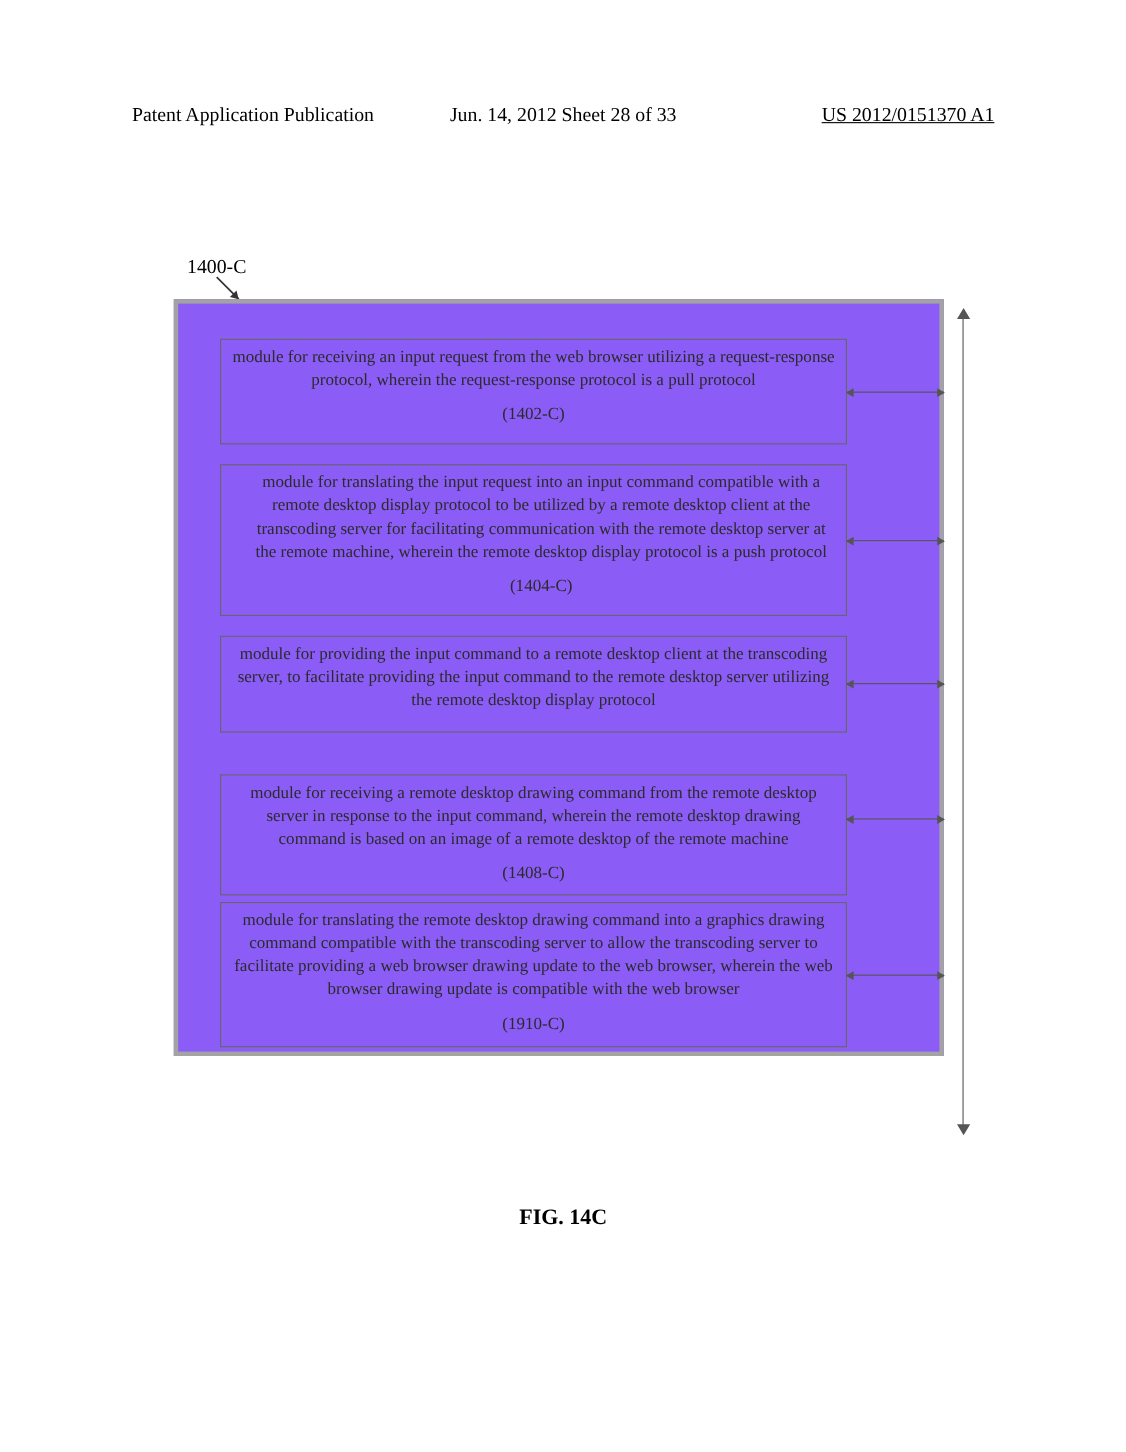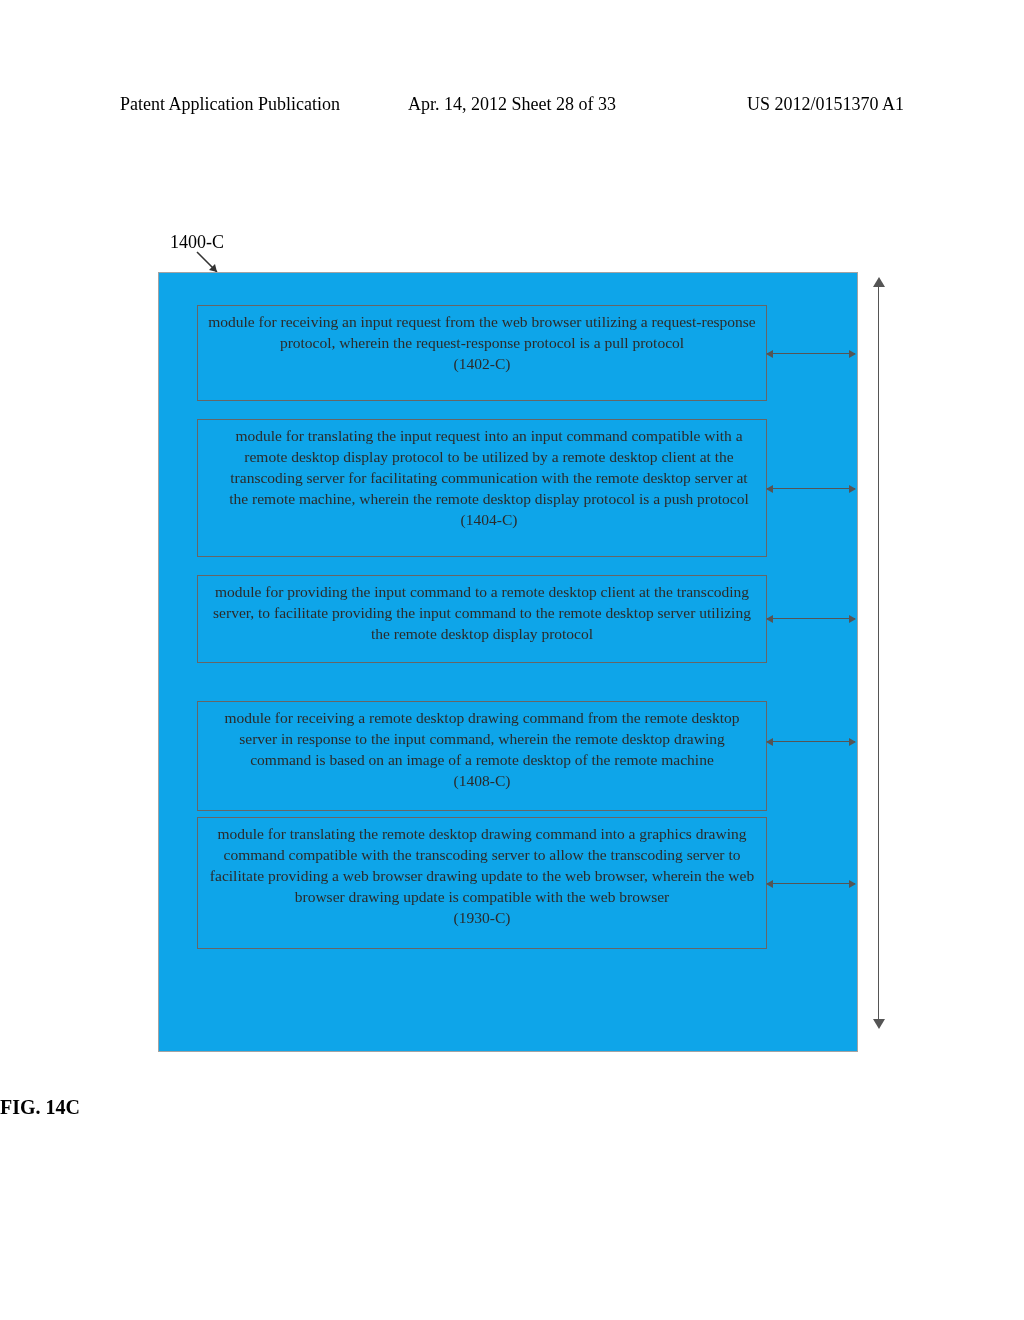--- a/index.html
+++ b/index.html
@@ -15,56 +15,56 @@
     position: absolute;
     top: 78px;
     left: 0;
     width: 100%;
     padding: 0 120px;
     font-size: 18px;
     margin-top: 16px;
   }
   .hdr-left { float: left; }
   .hdr-center { position: absolute; left: 50%; transform: translateX(-50%); }
-  .hdr-right { float: right; }
+  .hdr-right { float: right; text-decoration: underline; }
 
   .diagram-label {
     position: absolute;
     top: 232px;
     left: 170px;
     font-size: 18px;
   }
   .diagram-arrow-tl {
     position: absolute;
     top: 250px;
     left: 195px;
   }
 
   .outer-box {
     position: absolute;
     top: 272px;
     left: 158px;
     width: 700px;
-    height: 780px;
-    border: 1px solid #a3a3a3;
-    background: #0ea5e9;
+    height: 688px;
+    border: 4px solid #a3a3a3;
+    background: #8b5cf6;
   }
 
   .module {
     position: absolute;
     left: 38px;
     width: 570px;
     border: 1px solid #666;
     text-align: center;
     font-size: 15.5px;
     line-height: 1.35;
     padding: 6px 10px 4px 10px;
     color: #2b2b2b;
   }
-  .module .ref { display: block; margin-top: 0; }
+  .module .ref { display: block; margin-top: 10px; }
 
   .mod1 { top: 32px;  height: 96px; }
   .mod2 { top: 146px; height: 138px; padding-left: 24px; }
   .mod3 { top: 302px; height: 88px; }
   .mod4 { top: 428px; height: 110px; }
   .mod5 { top: 544px; height: 132px; font-family: Liberation Serif, serif; }
 
   .connector {
     position: absolute;
     left: 608px;
@@ -105,31 +105,31 @@
     border-right: 6px solid transparent;
   }
   .vbar-cap-top { top: 4px;  border-bottom: 10px solid #555; }
   .vbar-cap-bot { top: 746px; border-top: 10px solid #555; }
 
   .figure-caption {
     position: absolute;
     top: 1096px;
     left: 0;
     width: 100%;
-    text-align: left;
+    text-align: center;
     font-weight: bold;
     font-size: 20px;
   }
 </style>
 </head>
 <body>
 
 <div class="page-header">
   <span class="hdr-left">Patent Application Publication</span>
-  <span class="hdr-center">Apr. 14, 2012  Sheet 28 of 33</span>
+  <span class="hdr-center">Jun. 14, 2012  Sheet 28 of 33</span>
   <span class="hdr-right">US 2012/0151370 A1</span>
 </div>
 
 <div class="diagram-label">1400-C</div>
 
 <svg class="diagram-arrow-tl" width="30" height="30">
   <line x1="2" y1="2" x2="22" y2="22" stroke="#333" stroke-width="1.5"></line>
   <polygon points="22,22 14,20 20,14" fill="#333"></polygon>
 </svg>
 
@@ -149,21 +149,21 @@
     <span>module for providing the input command to a remote desktop client at the transcoding server, to facilitate providing the input command to the remote desktop server utilizing the remote desktop display protocol</span>
   </div>
 
   <div class="module mod4">
     <span>module for receiving a remote desktop drawing command from the remote desktop server in response to the input command, wherein the remote desktop drawing command is based on an image of a remote desktop of the remote machine</span>
     <span class="ref">(1408-C)</span>
   </div>
 
   <div class="module mod5">
     <span>module for translating the remote desktop drawing command into a graphics drawing command compatible with the transcoding server to allow the transcoding server to facilitate providing a web browser drawing update to the web browser, wherein the web browser drawing update is compatible with the web browser</span>
-    <span class="ref">(1930-C)</span>
+    <span class="ref">(1910-C)</span>
   </div>
 
   <div class="connector conn1"></div>
   <div class="connector conn2"></div>
   <div class="connector conn3"></div>
   <div class="connector conn4"></div>
   <div class="connector conn5"></div>
 
   <div class="vbar"></div>
   <div class="vbar-cap-top"></div>

